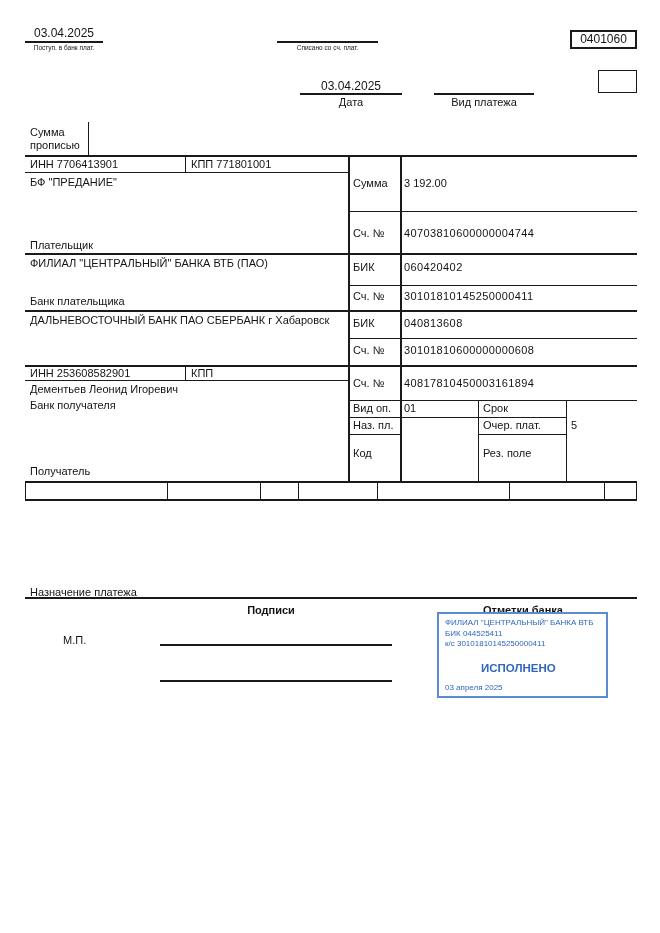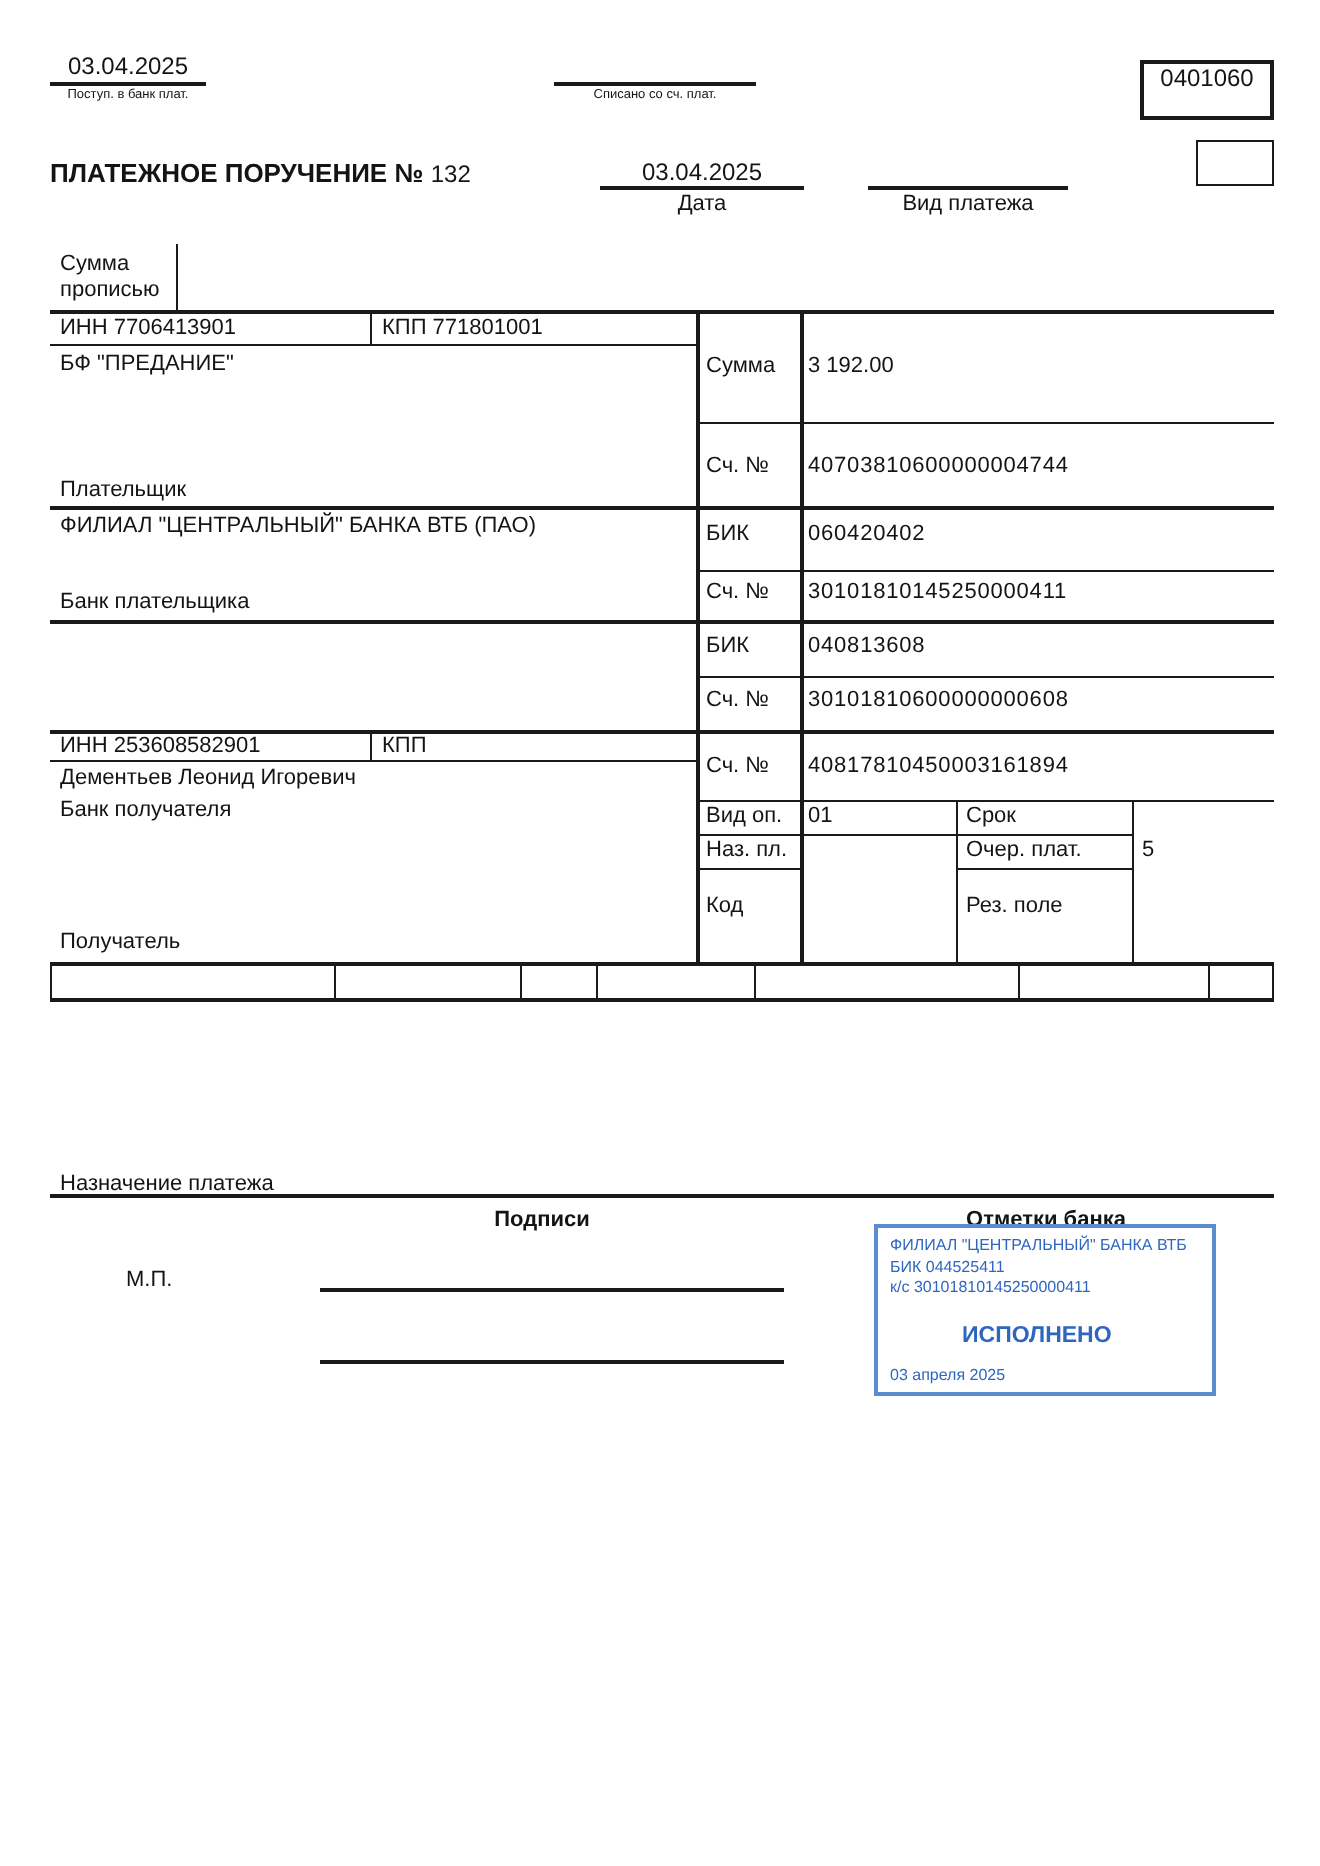--- a/index.html
+++ b/index.html
@@ -31,29 +31,25 @@
 
 <div class="page">
 
   <div class="t c" style="left:25px; top:27px; width:78px; font-size:12px;">03.04.2025</div>
   <div class="hl" style="left:25px; top:41px; width:78px; height:1.5px;"></div>
   <div class="t c small" style="left:18px; top:44px; width:92px;">Поступ. в банк плат.</div>
 
   <div class="hl" style="left:277px; top:41px; width:101px; height:1.5px;"></div>
   <div class="t c small" style="left:277px; top:44px; width:101px;">Списано со сч. плат.</div>
 
-  <div class="box" style="left:570px; top:30px; width:67px; height:30px;">
+  <div class="box" style="left:570px; top:30px; width:67px; height:19px;">
     <div class="c" style="font-size:12px; line-height:15px;">0401060</div>
   </div>
   <div class="box" style="left:598px; top:70px; width:39px; height:23px; border-width:1.5px;"></div>
 
-  <div class="t" style="left:25px; top:80px; font-size:13px; line-height:14px;">
-    <span class="b">ПЛАТЕЖНОЕ ПОРУЧЕНИЕ №</span>
-    <span style="font-size:12px;">132</span>
-  </div>
   <div class="t c" style="left:300px; top:80px; width:102px; font-size:12px;">03.04.2025</div>
   <div class="hl" style="left:300px; top:93px; width:102px; height:1.5px;"></div>
   <div class="t c" style="left:300px; top:96px; width:102px;">Дата</div>
   <div class="hl" style="left:434px; top:93px; width:100px; height:1.5px;"></div>
   <div class="t c" style="left:434px; top:96px; width:100px;">Вид платежа</div>
 
   <div class="t" style="left:30px; top:126px;">Сумма</div>
   <div class="t" style="left:30px; top:139px;">прописью</div>
   <div class="vl" style="left:88px; top:122px; height:33px;"></div>
 
@@ -99,20 +95,21 @@
   <div class="t" style="left:353px; top:227px;">Сч. №</div>
   <div class="t num" style="left:404px; top:227px;">40703810600000004744</div>
 
   <div class="t" style="left:30px; top:257px;">ФИЛИАЛ "ЦЕНТРАЛЬНЫЙ" БАНКА ВТБ (ПАО)</div>
   <div class="t" style="left:30px; top:295px;">Банк плательщика</div>
   <div class="t" style="left:353px; top:261px;">БИК</div>
   <div class="t num" style="left:404px; top:261px;">060420402</div>
   <div class="t" style="left:353px; top:290px;">Сч. №</div>
   <div class="t num" style="left:404px; top:290px;">30101810145250000411</div>
 
+  <div class="t" style="left:30px; top:314px;">ДАЛЬНЕВОСТОЧНЫЙ БАНК ПАО СБЕРБАНК г Хабаровск</div>
   <div class="t" style="left:30px; top:351px;margin-top:48px;">Банк получателя</div>
   <div class="t" style="left:353px; top:317px;">БИК</div>
   <div class="t num" style="left:404px; top:317px;">040813608</div>
   <div class="t" style="left:353px; top:344px;">Сч. №</div>
   <div class="t num" style="left:404px; top:344px;">30101810600000000608</div>
 
   <div class="t" style="left:30px; top:367px;">ИНН 253608582901</div>
   <div class="t" style="left:191px; top:367px;">КПП</div>
   <div class="t" style="left:30px; top:383px;">Дементьев Леонид Игоревич</div>
   <div class="t" style="left:30px; top:465px;">Получатель</div>

